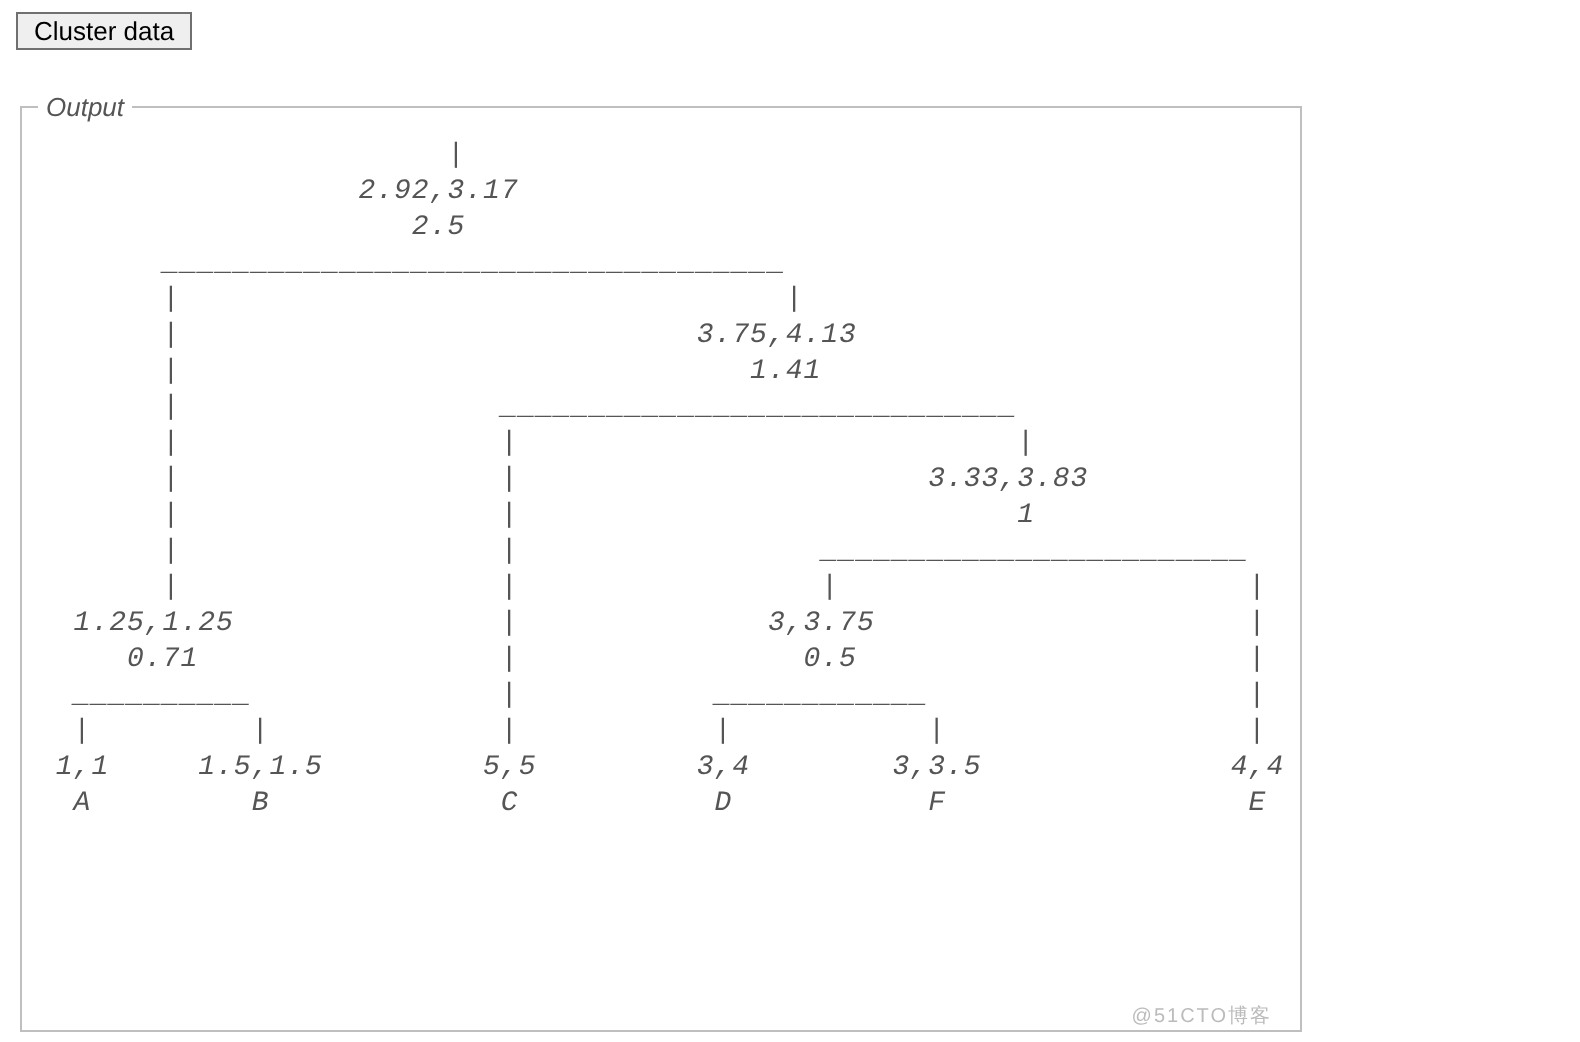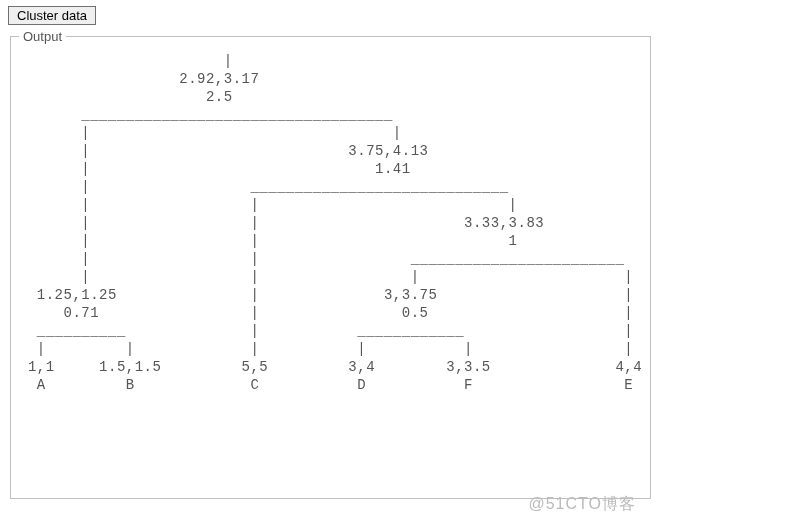--- a/index.html
+++ b/index.html
@@ -19,45 +19,46 @@
   .btn {
     font-family: Arial, sans-serif;
     font-size: 13px;
     padding: 1px 8px;
     background: #efefef;
     border: 1px solid #707070;
     cursor: pointer;
   }
   fieldset {
     border: 1px solid #bfbfbf;
-    margin-top: 4px;
+    margin-top: 21px;
     padding: 8px;
     height: 470px;
     box-sizing: border-box;
+    font-style: italic;
   }
   legend {
     color: #555;
     padding: 0 4px;
     font-size: 13px;
   }
   pre {
     margin: 0;
     font-family: Consolas, Menlo, "Courier New", monospace;
     font-size: 14px;
     line-height: 18px;
     color: #555;
     letter-spacing: 0.5px;
     white-space: pre;
   }
   .watermark {
     position: absolute;
     right: 10px;
     bottom: 6px;
     color: #bbb;
-    font-size: 16px;
+    font-size: 10px;
     letter-spacing: 1px;
     pointer-events: none;
   }
 </style>
 </head>
 <body>
 
 <div class="wrap">
   <button class="btn">Cluster data</button>
 

